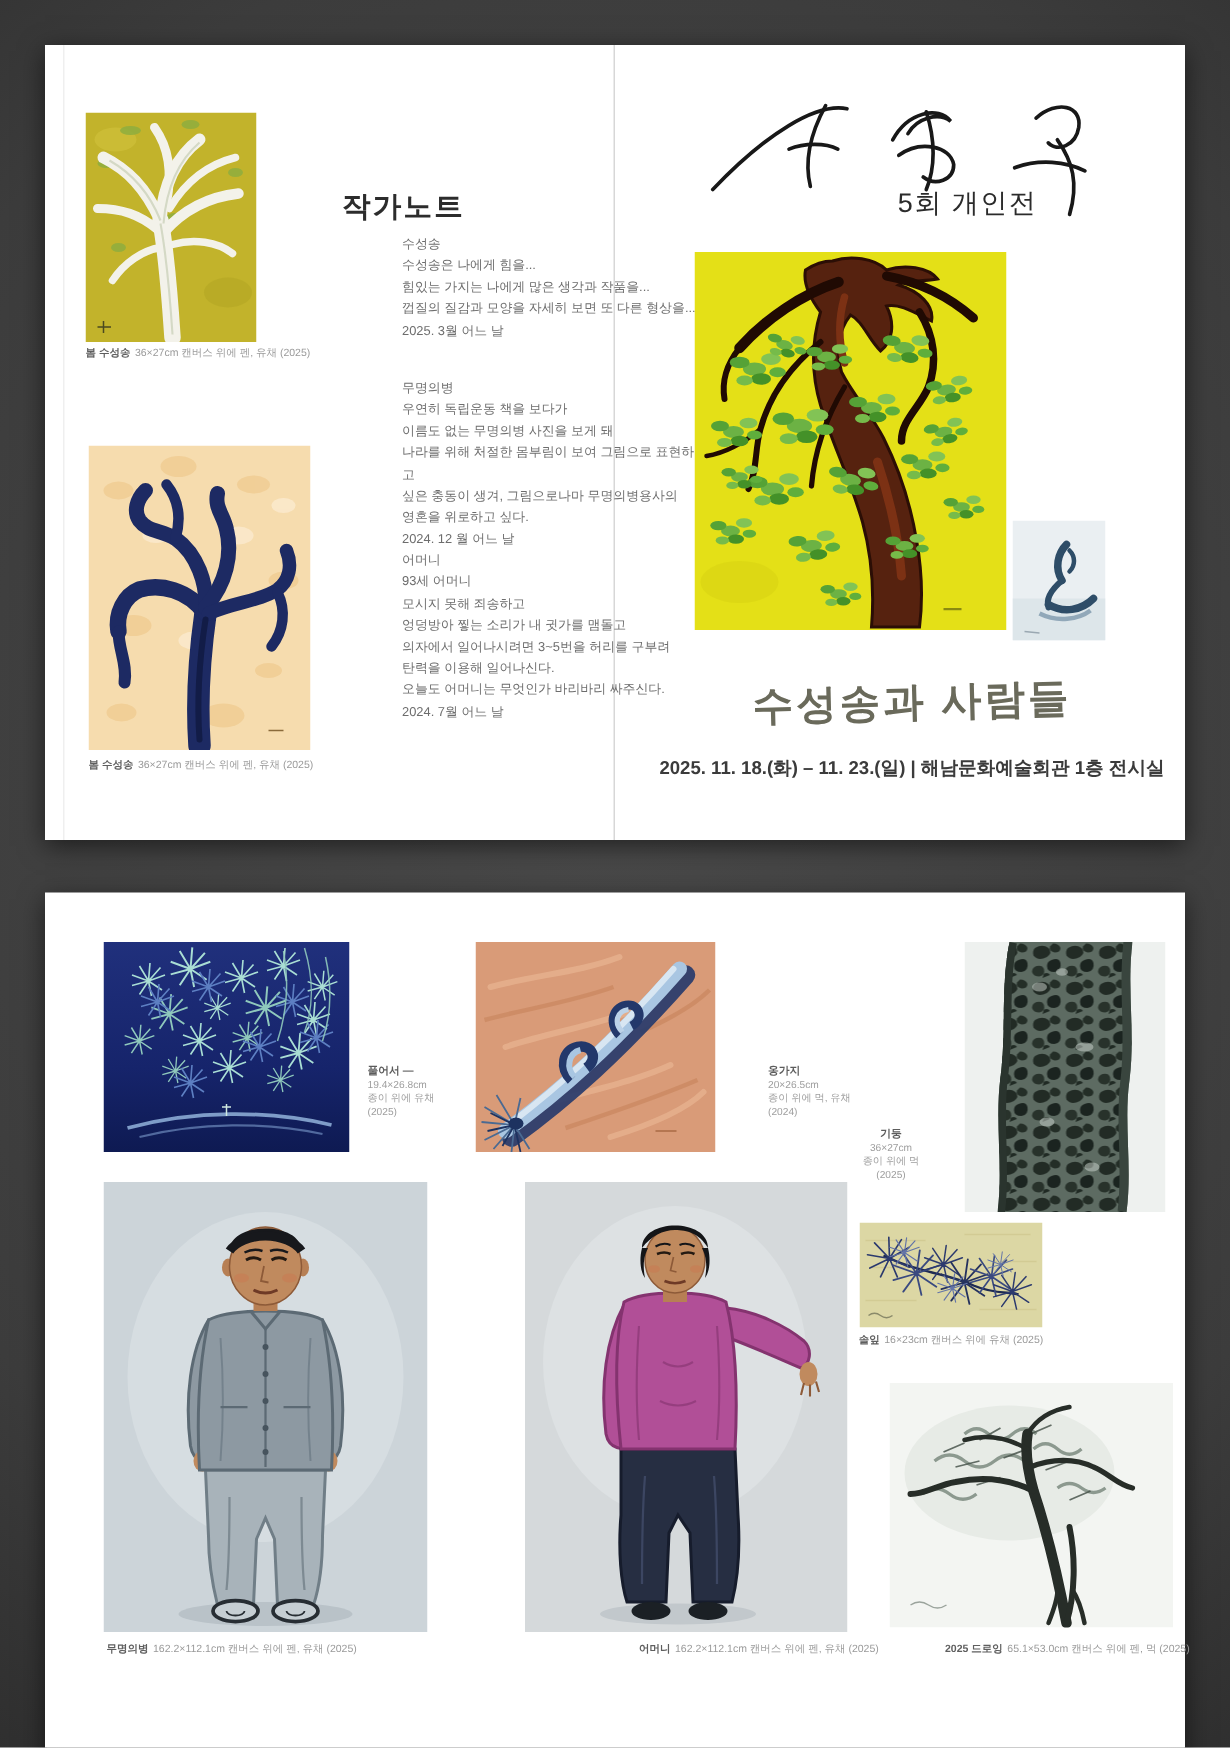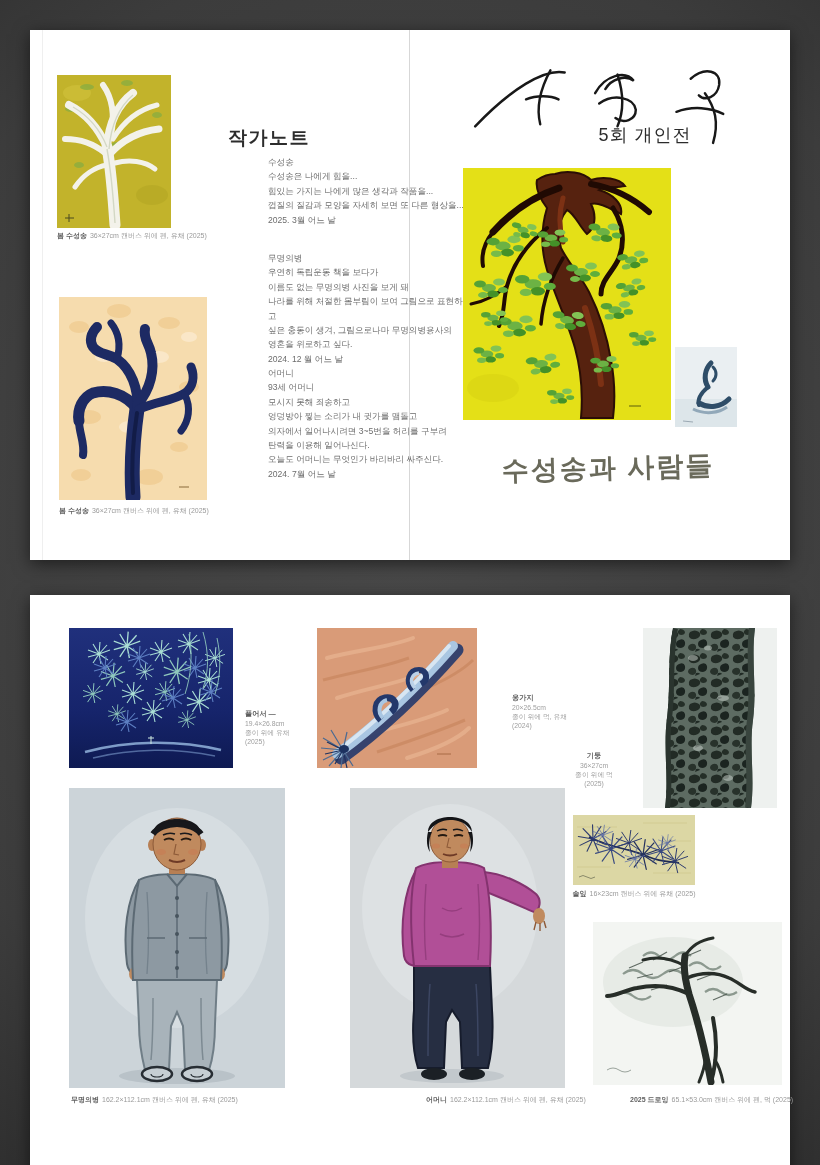--- a/index.html
+++ b/index.html
@@ -205,20 +205,21 @@
         <path d="M33,40 C26,46 22,52 24,58" stroke-width="4"></path>
         <path d="M24,56 C34,62 46,60 54,52" stroke-width="5"></path>
         <path d="M38,20 C42,24 42,30 38,34" stroke-width="3"></path>
       </g>
       <path d="M18,62 C30,68 44,66 52,60" stroke="#7e98ac" stroke-width="3" fill="none" opacity=".8"></path>
       <path d="M8,74 l10,1" stroke="#9aa8b2" stroke-width="1"></path>
     </svg>
   </div>
 
   <div class="extitle">수성송과 사람들</div>
+  <div class="dateln" style="top:474px;">2025. 11. 18.(화) – 11. 23.(일) | 해남문화예술회관 1층 전시실</div>
 </div>
 
 <div class="sheet" id="sheet2">
 
   <div class="art" style="left:39px;top:33px;width:164px;height:140px;">
     <svg viewBox="0 0 164 140" preserveAspectRatio="none">
       <defs>
         <linearGradient id="abg" x1="0" y1="0" x2="0" y2="1">
           <stop offset="0" stop-color="#20307c"></stop>
             <stop offset=".6" stop-color="#16246b"></stop>
@@ -291,21 +292,21 @@
       <g stroke="#4a6a92" stroke-width="1.2" fill="none">
         <path d="M26,122L6,110 M26,122L4,120 M26,122L6,132 M26,122L12,138 M26,122L24,140 M26,122L36,138 M26,122L14,102 M26,122L30,104"></path>
       </g>
       <g stroke="#1d3260" stroke-width="1.2" fill="none">
         <path d="M26,122L10,114 M26,122L8,126 M26,122L18,136 M26,122L30,140"></path>
       </g>
       <ellipse cx="27" cy="121" rx="5" ry="4" fill="#1d3260"></ellipse>
       <path d="M120,126 h14" stroke="#a86a44" stroke-width="1"></path>
     </svg>
   </div>
-  <div class="scap" style="left:482px;top:98px;">
+  <div class="scap" style="left:482px;top:114px;">
     <span class="t">옹가지</span><span class="m">20×26.5cm
 종이 위에 먹, 유채
 (2024)</span>
   </div>
 
   <div class="art" style="left:613px;top:33px;width:134px;height:180px;">
     <svg viewBox="0 0 134 180" preserveAspectRatio="none">
       <defs>
         <pattern id="crk" width="22" height="24" patternUnits="userSpaceOnUse">
           <path d="M3,4 q5,-3 9,0 q3,3 -1,6 q-6,3 -9,-1 q-1,-3 1,-5 z" fill="#222b25"></path>

